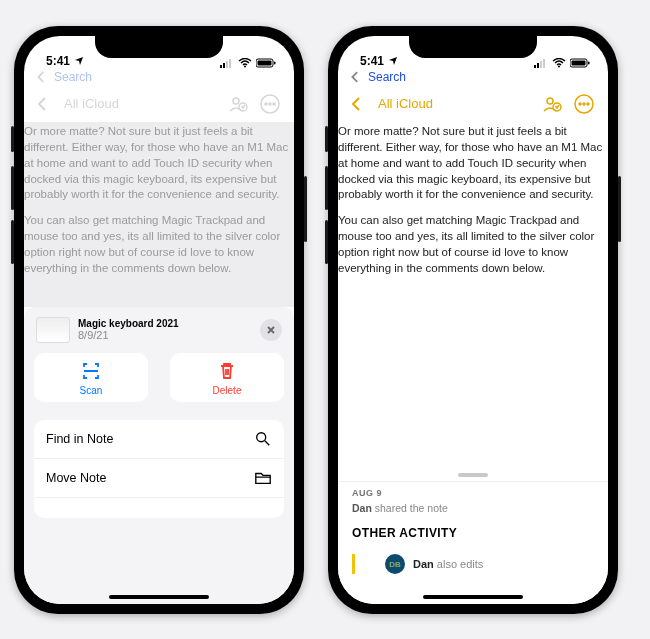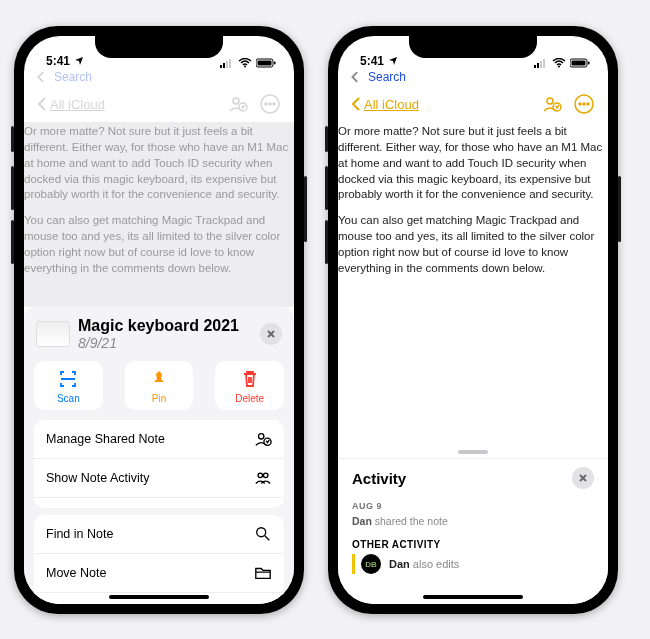--- a/index.html
+++ b/index.html
@@ -15,41 +15,41 @@
   .screen { width: 100%; height: 100%; background: #fff; border-radius: 36px; overflow: hidden; position: relative; display:flex; flex-direction:column; }
   .notch { position: absolute; top: 0; left: 50%; transform: translateX(-50%); width: 128px; height: 22px; background: #000; border-bottom-left-radius: 16px; border-bottom-right-radius: 16px; z-index:20; }
   
   .status-bar { height: 34px; display:flex; justify-content:space-between; align-items:flex-end; padding: 0 18px 2px 22px; font-size: 12px; font-weight: 600; }
   .status-left { display:flex; gap:4px; align-items:center; }
   .status-right { display:flex; gap:4px; align-items:center; }
   .status-right svg { display:block; }
   
   .nav { display:flex; align-items:center; padding: 4px 12px 6px; font-size: 13px; }
   .nav.dim { opacity: .35; }
-  .back { display:flex; align-items:flex-end; gap:2px; color:#e4a800;text-decoration:underline; }
+  .back { display:flex; align-items:flex-start; gap:16px; color:#e4a800; }
   .back.dim { color:#8a8a8a; }
   .back svg { width:12px; height:16px; }
   .nav-spacer { flex:1; }
   .nav-icon { width:24px; height:24px; display:flex; align-items:center; justify-content:center; margin-left:8px; }
   .nav-icon svg { width:20px; height:20px; stroke:#e4a800; fill:none; stroke-width:1.5; }
   .nav.dim .nav-icon svg { stroke:#8a8a8a; }
   
   .search-row { padding: 0 12px 4px; display:flex; align-items:center; gap:6px; color:#1d4ed8; font-size:12px; }
   .search-row svg { width:12px; height:12px; }
   
   .note-body { padding: 2px 0; font-size: 11.5px; line-height: 1.38; color:#222; flex: 0 0 auto;}
   .note-body p { margin-bottom: 10px; }
   .note-body.dim { color: #9a9a9a; background:#ededef; padding-bottom:20px; }
   
   
   .sheet { flex:1; background:#f4f4f6; border-top-left-radius: 10px; border-top-right-radius:10px; display:flex; flex-direction:column; overflow:hidden; }
   .sheet-header { display:flex; align-items:center; padding:10px 12px 8px; gap:8px; }
   .thumb { width:34px; height:26px; background:linear-gradient(#eee,#fff); border:1px solid #ddd; border-radius:3px; }
-  .sheet-title { font-size:16px; font-weight:600; }
-  .sheet-sub { font-size:14px; color:#8a8a8a;font-style:italic; }
+  .sheet-title { font-size:10px; font-weight:600; }
+  .sheet-sub { font-size:11px; color:#8a8a8a; }
   .close-btn { width:22px; height:22px; border-radius:50%; background:#e2e2e6; display:flex; align-items:center; justify-content:center; color:#666; font-size:12px; margin-left:auto; }
   
   .action-row { display:flex; gap:22px; padding: 2px 10px 10px; }
   .action { flex:1; background:#fff; border-radius:10px; display:flex; flex-direction:column; align-items:center; justify-content:center; padding:8px 0 6px; gap:4px; }
   .action span { font-size:10px; font-weight:500; }
   .action svg { width:20px; height:20px; }
   .scan { color:#007aff; } .scan svg { stroke:#007aff; fill:none; stroke-width:1.8;}
   .pin  { color:#ff9500; } .pin svg { fill:#ff9500; }
   .del  { color:#ff3b30; } .del svg { stroke:#ff3b30; fill:none; stroke-width:1.8;}
   
@@ -63,23 +63,23 @@
   
   
   .flex-fill { flex:1; }
   .grabber { width:30px; height:4px; background:#c7c7cc; border-radius:2px; margin: 4px auto; }
   .activity-panel { background:#fff; border-top:1px solid #eee; padding: 0 14px 30px; }
   .act-head { display:flex; align-items:center; padding: 8px 0 6px;}
   .act-title { font-size:15px; font-weight:700; }
   .act-date { font-size:9px; font-weight:700; color:#777; letter-spacing:.5px; margin:6px 0 4px; }
   .act-line { font-size:10.5px; color:#888; margin:2px 0; }
   .act-line b { color:#555; font-weight:600; }
-  .sect { font-size:10px; font-weight:700; letter-spacing:.4px; margin:12px 0 4px; }
+  .sect { font-size:12px; font-weight:700; letter-spacing:.4px; margin:12px 0 14px; }
   .edit-row { display:flex; align-items:center; gap:8px; border-left:3px solid #f2c200; padding-left:6px;}
-  .avatar { width:20px; height:20px; border-radius:50%; background:#000000; color:#8a6; font-size:8px; font-weight:700; display:flex; align-items:center; justify-content:center; }
+  .avatar { width:20px; height:20px; border-radius:50%; background:#0c4a6e; color:#8a6; font-size:8px; font-weight:700; display:flex; align-items:center; justify-content:center;margin-left:24px; }
   .edit-text { font-size:11px; color:#888; }
   .edit-text b { color:#222; font-weight:600;}
 </style>
 </head>
 <body>
 
 <div class="phone">
   <div class="phone-side-btn btn-l1"></div>
     <div class="phone-side-btn btn-l2"></div>
     <div class="phone-side-btn btn-l3"></div>
@@ -165,57 +165,28 @@
         </div>
       </div>
 
       <div class="action-row">
         <div class="action scan">
           <svg viewBox="0 0 20 20">
               <path d="M3 6 V3 H6 M14 3 H17 V6 M17 14 V17 H14 M6 17 H3 V14 M3 10 H17"></path>
             </svg>
           <span>Scan</span>
         </div>
-        <div class="action pin">
-          <svg viewBox="0 0 20 20">
-              <path d="M10 2 L13 5 L12 10 L15 13 L5 13 L8 10 L7 5 Z M10 13 L10 18"></path>
-            </svg>
-          <span>Pin</span>
-        </div>
         <div class="action del">
           <svg viewBox="0 0 20 20">
               <path d="M4 5 H16 M7 5 V3 H13 V5 M6 5 L7 17 H13 L14 5 M9 8 V14 M11 8 V14"></path>
             </svg>
           <span>Delete</span>
         </div>
       </div>
 
-      <div class="menu-list">
-        <div class="menu-item">
-          <span>Manage Shared Note</span>
-          <svg viewBox="0 0 20 20">
-              <circle cx="8" cy="7" r="3"></circle>
-              <path d="M2 17 Q8 11 14 17"></path>
-              <circle cx="15" cy="13" r="4"></circle>
-              <path d="M13.5 12 L15 14 L17 11"></path>
-            </svg>
-        </div>
-        <div class="menu-item">
-          <span>Show Note Activity</span>
-          <svg viewBox="0 0 20 20">
-              <circle cx="7" cy="7" r="2.5"></circle>
-              <circle cx="13" cy="7" r="2.5"></circle>
-              <path d="M2 16 Q7 11 12 16 M8 16 Q13 11 18 16"></path>
-            </svg>
-        </div>
-        <div class="menu-item">
-          
-          
-        </div>
-      </div>
       <div class="menu-gap"></div>
       <div class="menu-list">
         <div class="menu-item">
           <span>Find in Note</span>
           <svg viewBox="0 0 20 20">
               <circle cx="8" cy="8" r="5"></circle>
               <path d="M12 12 L17 17"></path>
             </svg>
         </div>
         <div class="menu-item">
@@ -304,29 +275,20 @@
 
     <div class="note-body">
       <p>Or more matte? Not sure but it just feels a bit different. Either way, for those who have an M1 Mac at home and want to add Touch ID security when docked via this magic keyboard, its expensive but probably worth it for the convenience and security.</p>
       <p>You can also get matching Magic Trackpad and mouse too and yes, its all limited to the silver color option right now but of course id love to know everything in the comments down below.</p>
     </div>
 
     <div class="flex-fill"></div>
     <div class="grabber"></div>
 
     <div class="activity-panel">
-      <div class="act-head">
-        <div class="act-title">Activity</div>
-        <div style="flex:1"></div>
-        <div class="close-btn">
-          <svg width="10" height="10" viewBox="0 0 10 10">
-              <path d="M2 2 L8 8 M8 2 L2 8" stroke="#666" stroke-width="1.8"></path>
-            </svg>
-        </div>
-      </div>
       <div class="act-date">AUG 9</div>
       <div class="act-line"><b>Dan</b><span> shared the note</span></div>
       <div class="sect">OTHER ACTIVITY</div>
       <div class="edit-row">
         <div class="avatar">DB</div>
         <div class="edit-text"><b>Dan</b><span> also edits</span></div>
       </div>
     </div>
 
     <div class="home-ind"></div>

